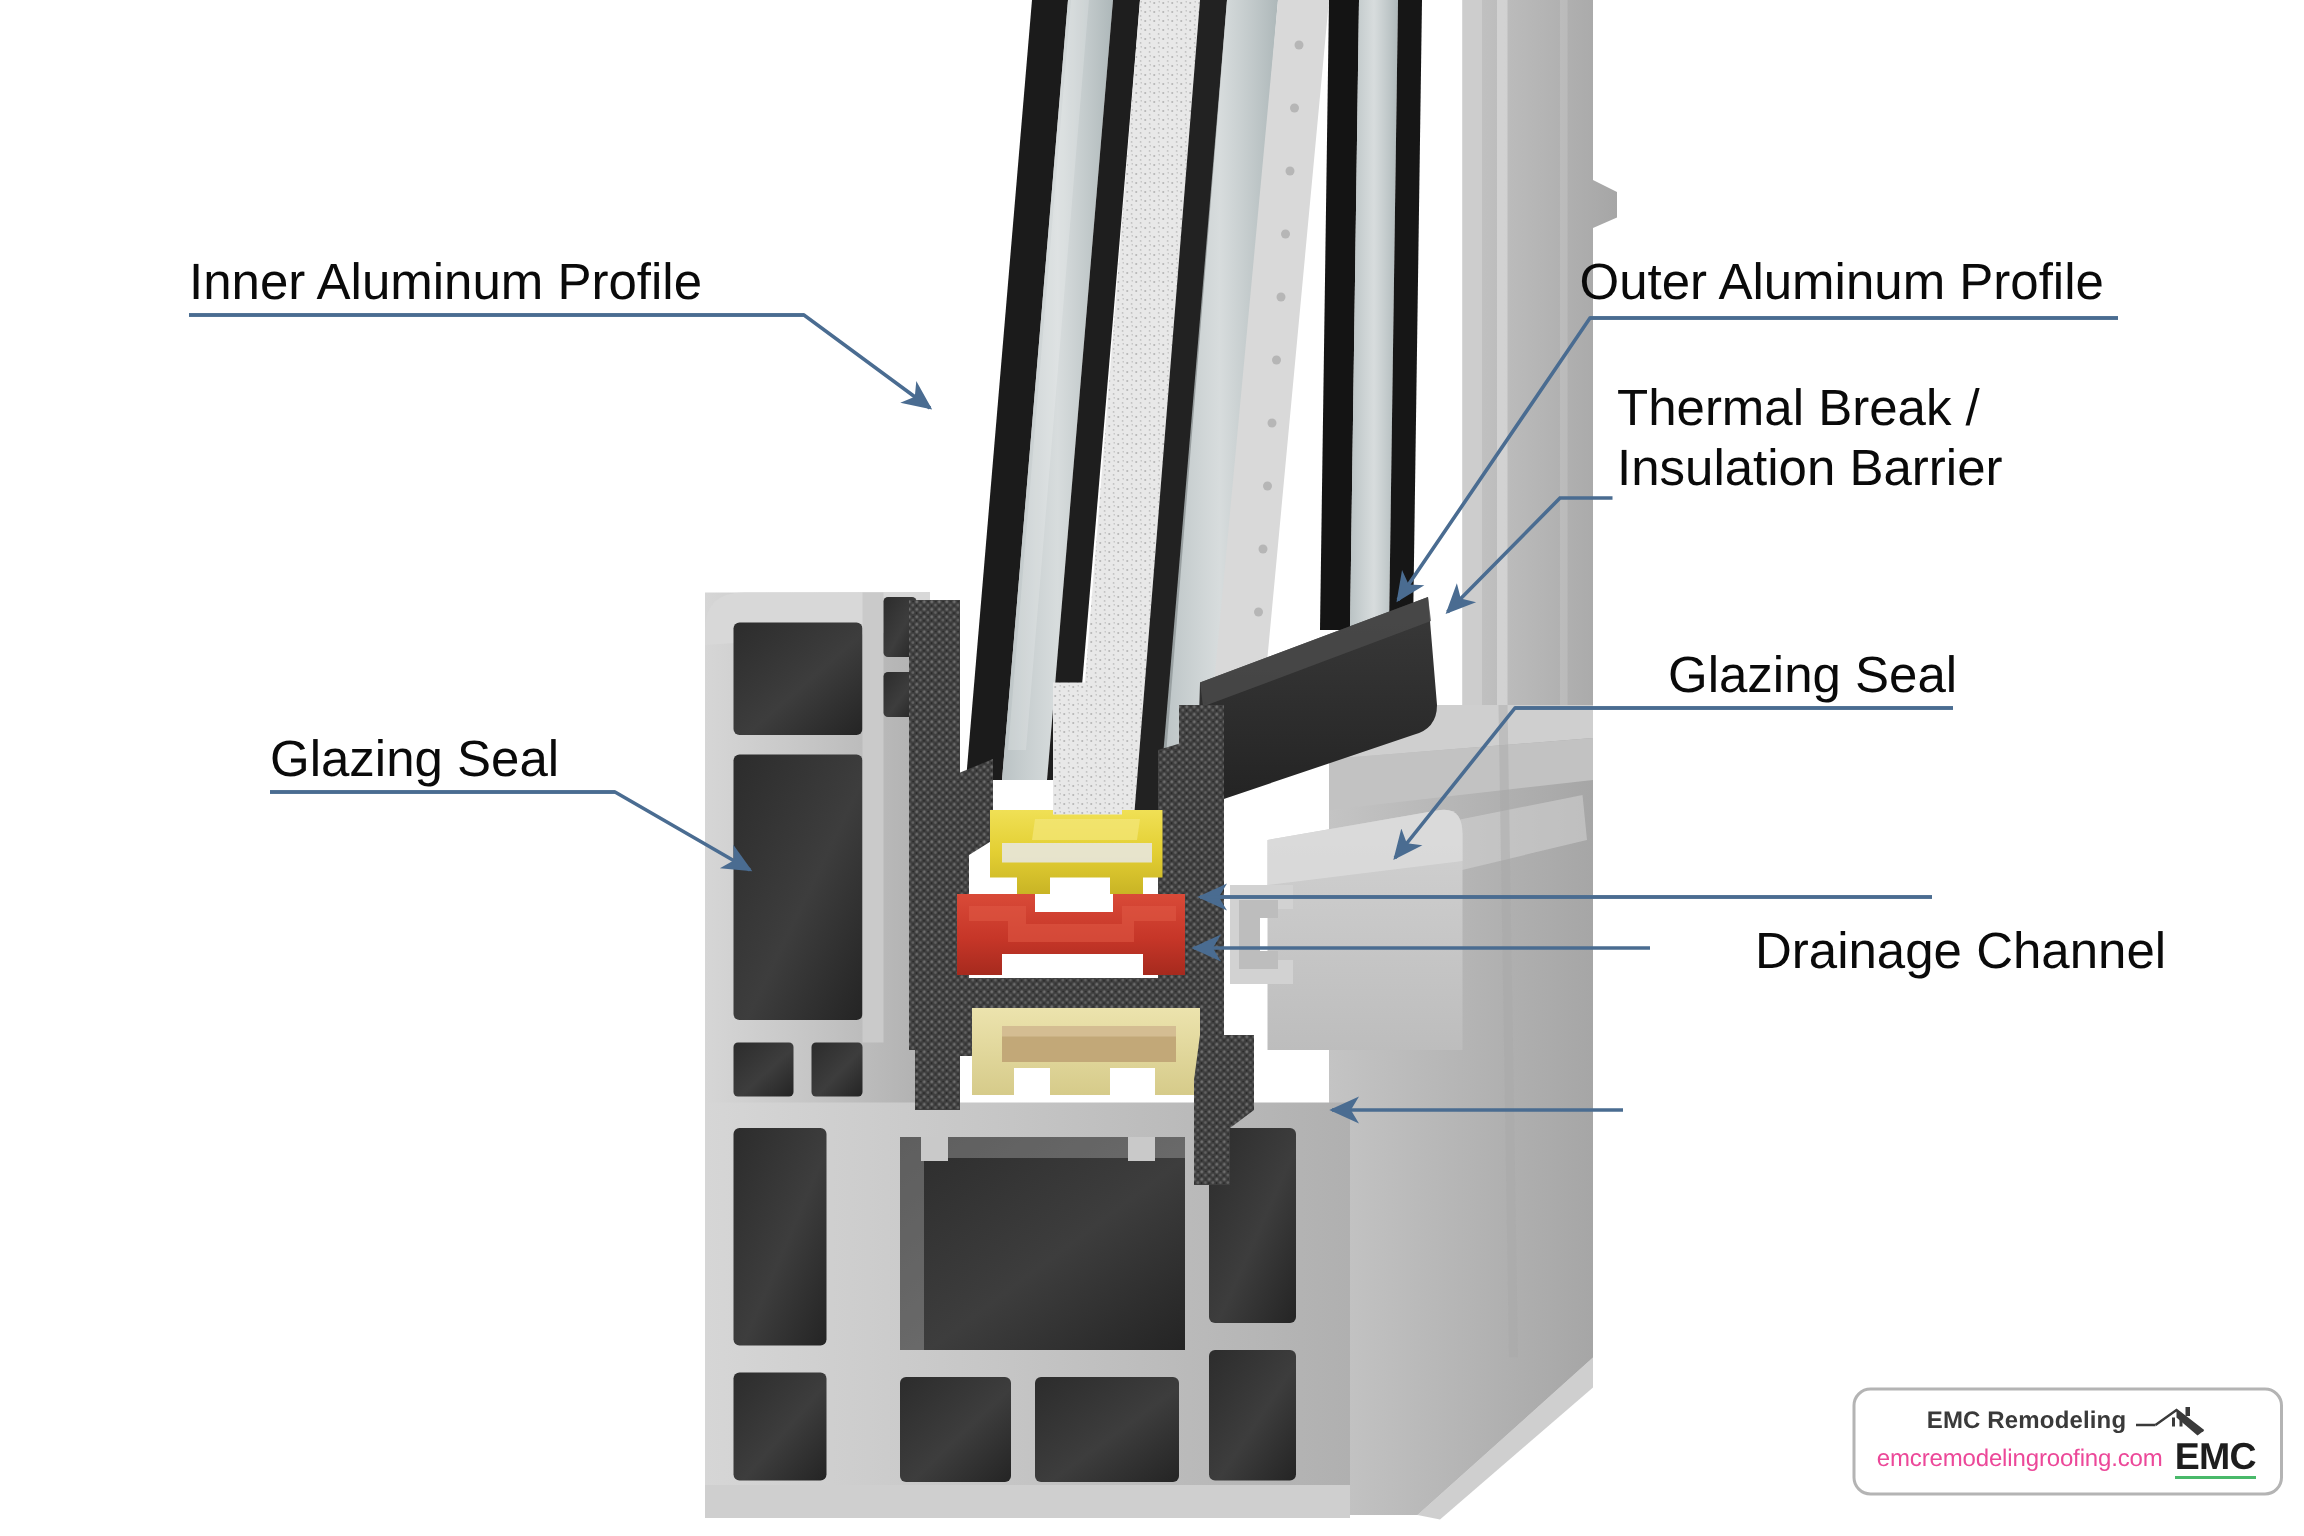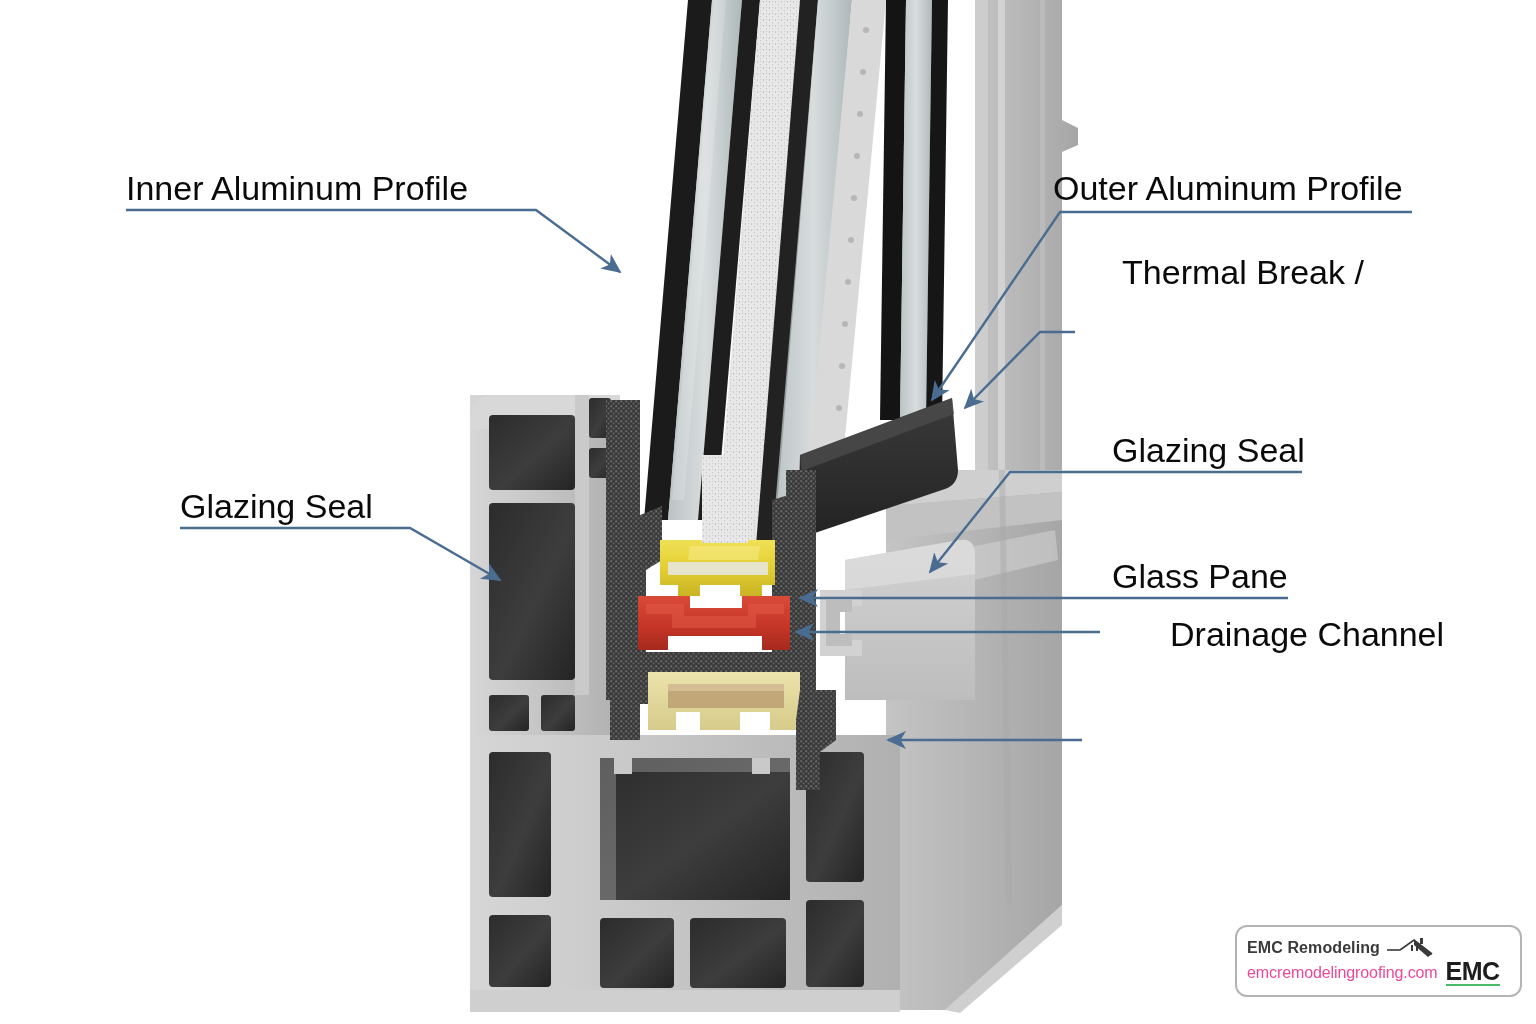--- a/index.html
+++ b/index.html
@@ -3,27 +3,27 @@
 <meta charset="utf-8">
 <style>
   html,body{margin:0;padding:0;background:#fff;}
   body{width:1536px;height:1024px;position:relative;overflow:hidden;
        font-family:"Liberation Sans", sans-serif;}
   #stage{position:absolute;inset:0;width:1232px;height:1024px;}
   svg{display:block;}
 
   .lbl{position:absolute;color:#0a0a0a;font-size:34px;line-height:1.18;
        white-space:nowrap;font-family:"Liberation Sans", sans-serif;}
-  .lbl.two{white-space:normal;text-align:center;}
+  .lbl.two{white-space:normal;}
 
   
   #badge{position:absolute;left:1235px;top:925px;width:287px;height:72px;
          border:2px solid #b4b4b4;border-radius:12px;background:#fff;
          box-sizing:border-box;display:flex;flex-direction:column;
-         justify-content:center;align-items:flex-start;padding:4px 12px 4px 10px;}
+         justify-content:center;align-items:center;padding:4px 12px 4px 10px;}
   #badge .r1{display:flex;align-items:center;gap:7px;}
   #badge .r2{display:flex;align-items:center;gap:8px;margin-top:1px;}
   .b-name{font-size:16px;font-weight:bold;color:#3a3a3a;letter-spacing:.1px;}
   .b-url{font-size:16px;color:#ec4899;letter-spacing:-.1px;}
   .b-emc{font-family:Liberation Sans, sans-serif;font-size:25px;font-weight:bold;
          color:#1d1d1d;line-height:.92;border-bottom:2.5px solid #49b96a;
          padding-bottom:1px;letter-spacing:-.5px;}
 </style>
 </head>
 <body>
@@ -266,27 +266,27 @@
     <line x1="800" y1="598" x2="1288" y2="598"></line>
   </g>
 </svg>
 
 <div class="lbl" style="left:126px;top:168px;">Inner Aluminum Profile</div>
 
 <div class="lbl" style="left:1053px;top:168px;">Outer Aluminum Profile</div>
 
 <div class="lbl two" style="left:1078px;top:252px;width:330px;">
   <span>Thermal Break /</span><br>
+  <span>Insulation Barrier</span>
 </div>
 
 <div class="lbl" style="left:180px;top:486px;">Glazing Seal</div>
 
 <div class="lbl" style="left:1112px;top:430px;">Glazing Seal</div>
 
-<div class="lbl" style="left:1112px;top:556px;">Glass Pane</div>
 
 <div class="lbl" style="left:1170px;top:614px;text-align:right;">Drainage Channel</div>
 
 
 <div id="badge">
   <div class="r1">
     <span class="b-name">EMC Remodeling</span>
     <svg width="46" height="22" viewBox="0 0 46 22">
       <line x1="0" y1="13" x2="13" y2="13" stroke="#3a3a3a" stroke-width="1.6"></line>
       <path d="M13,13 L27,3 L45,17" fill="none" stroke="#3a3a3a" stroke-width="1.6"></path>

